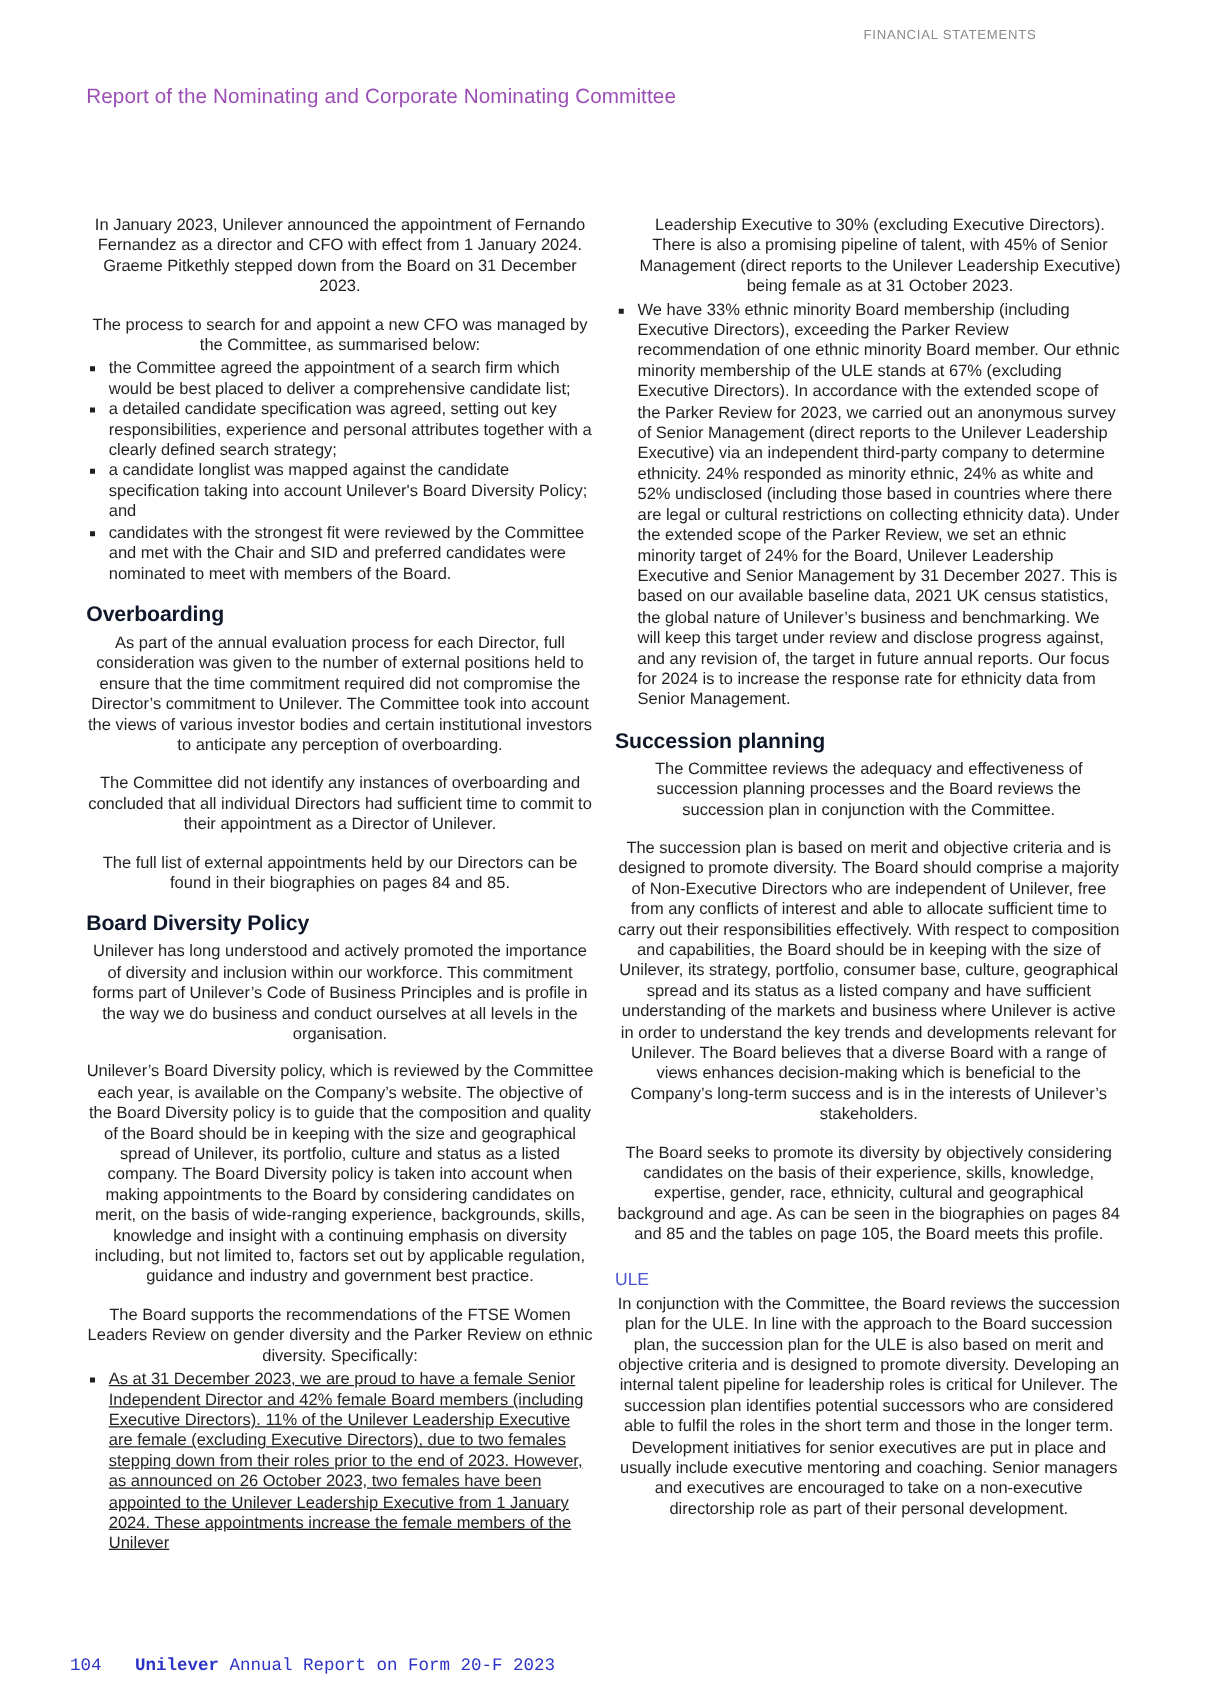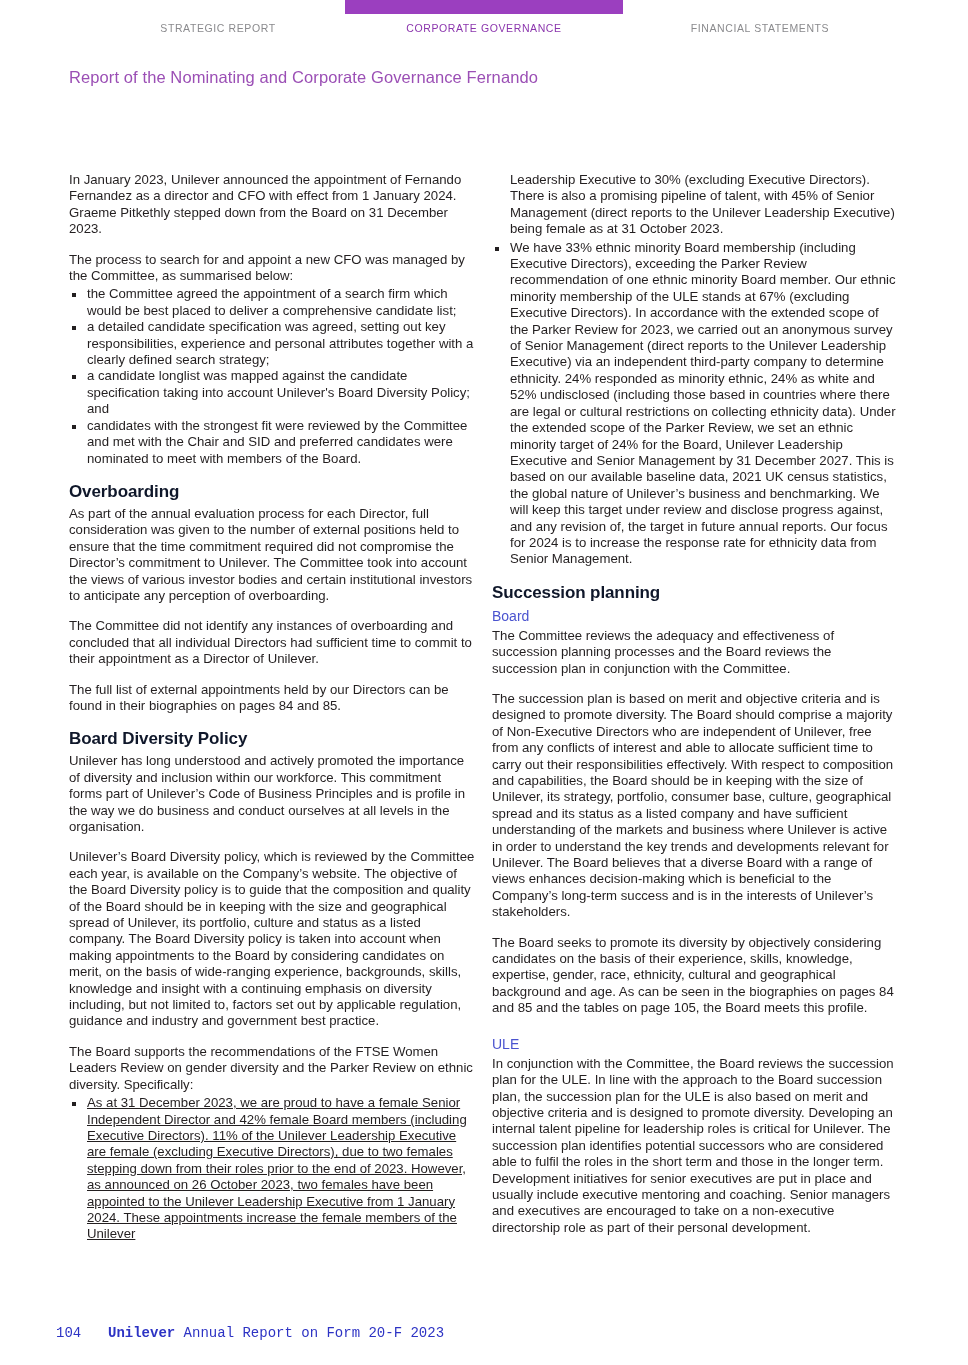--- a/index.html
+++ b/index.html
@@ -75,21 +75,21 @@
     width: 406px;
   }
   .col-left  { left: 69px; }
   .col-right { left: 492px; }
 
   p.body {
     margin: 0 0 14px 0;
     font-size: 13.2px;
     line-height: 16.4px;
     color: #231f20;
-    text-align: left;
+    text-align: center;
   }
   p.body.tight { margin-bottom: 2px; }
 
   h2.section {
     margin: 14px 0 4px 0;
     font-size: 17px;
     line-height: 21px;
     font-weight: 700;
     color: #0f172a;
     letter-spacing: -0.1px;
@@ -141,35 +141,27 @@
     display: inline-block;
     width: 52px;
   }
   .footer .brand { font-weight: 700; }
   .footer .ftext { font-weight: 400; }
 </style>
 </head>
 <body>
 
 <div class="nav-bar">
-  <div class="nav-tab nav-tab-strategic">
-    <span class="nav-rule"></span>
-    <span class="nav-label">STRATEGIC REPORT</span>
-  </div>
-  <div class="nav-tab nav-tab-corporate is-active">
-    <span class="nav-rule"></span>
-    <span class="nav-label">CORPORATE GOVERNANCE</span>
-  </div>
   <div class="nav-tab nav-tab-financial">
     <span class="nav-rule"></span>
     <span class="nav-label">FINANCIAL STATEMENTS</span>
   </div>
 </div>
 
-<div class="page-title">Report of the Nominating and Corporate Governance Fernando</div>
+<div class="page-title">Report of the Nominating and Corporate Nominating Committee</div>
 
 <div class="columns">
 
   <div class="col col-left">
 
     <p class="body">In January 2023, Unilever announced the appointment of Fernando Fernandez as a director and CFO with effect from 1 January 2024. Graeme Pitkethly stepped down from the Board on 31 December 2023.</p>
 
     <p class="body tight">The process to search for and appoint a new CFO was managed by the Committee, as summarised below:</p>
 
     <ul class="bullets">
@@ -197,21 +189,20 @@
 
   <div class="col col-right">
 
     <p class="body tight" style="padding-left:18px;">Leadership Executive to 30% (excluding Executive Directors). There is also a promising pipeline of talent, with 45% of Senior Management (direct reports to the Unilever Leadership Executive) being female as at 31 October 2023.</p>
 
     <ul class="bullets">
       <li>We have 33% ethnic minority Board membership (including Executive Directors), exceeding the Parker Review recommendation of one ethnic minority Board member. Our ethnic minority membership of the ULE stands at 67% (excluding Executive Directors). In accordance with the extended scope of the Parker Review for 2023, we carried out an anonymous survey of Senior Management (direct reports to the Unilever Leadership Executive) via an independent third-party company to determine ethnicity. 24% responded as minority ethnic, 24% as white and 52% undisclosed (including those based in countries where there are legal or cultural restrictions on collecting ethnicity data). Under the extended scope of the Parker Review, we set an ethnic minority target of 24% for the Board, Unilever Leadership Executive and Senior Management by 31 December 2027. This is based on our available baseline data, 2021 UK census statistics, the global nature of Unilever’s business and benchmarking. We will keep this target under review and disclose progress against, and any revision of, the target in future annual reports. Our focus for 2024 is to increase the response rate for ethnicity data from Senior Management.</li>
     </ul>
 
     <h2 class="section">Succession planning</h2>
-    <h3 class="subsection">Board</h3>
     <p class="body">The Committee reviews the adequacy and effectiveness of succession planning processes and the Board reviews the succession plan in conjunction with the Committee.</p>
     <p class="body">The succession plan is based on merit and objective criteria and is designed to promote diversity. The Board should comprise a majority of Non-Executive Directors who are independent of Unilever, free from any conflicts of interest and able to allocate sufficient time to carry out their responsibilities effectively. With respect to composition and capabilities, the Board should be in keeping with the size of Unilever, its strategy, portfolio, consumer base, culture, geographical spread and its status as a listed company and have sufficient understanding of the markets and business where Unilever is active in order to understand the key trends and developments relevant for Unilever. The Board believes that a diverse Board with a range of views enhances decision-making which is beneficial to the Company’s long-term success and is in the interests of Unilever’s stakeholders.</p>
     <p class="body">The Board seeks to promote its diversity by objectively considering candidates on the basis of their experience, skills, knowledge, expertise, gender, race, ethnicity, cultural and geographical background and age. As can be seen in the biographies on pages 84 and 85 and the tables on page 105, the Board meets this profile.</p>
 
     <h3 class="subsection spaced">ULE</h3>
     <p class="body">In conjunction with the Committee, the Board reviews the succession plan for the ULE. In line with the approach to the Board succession plan, the succession plan for the ULE is also based on merit and objective criteria and is designed to promote diversity. Developing an internal talent pipeline for leadership roles is critical for Unilever. The succession plan identifies potential successors who are considered able to fulfil the roles in the short term and those in the longer term. Development initiatives for senior executives are put in place and usually include executive mentoring and coaching. Senior managers and executives are encouraged to take on a non-executive directorship role as part of their personal development.</p>
 
   </div>
 
 </div>

